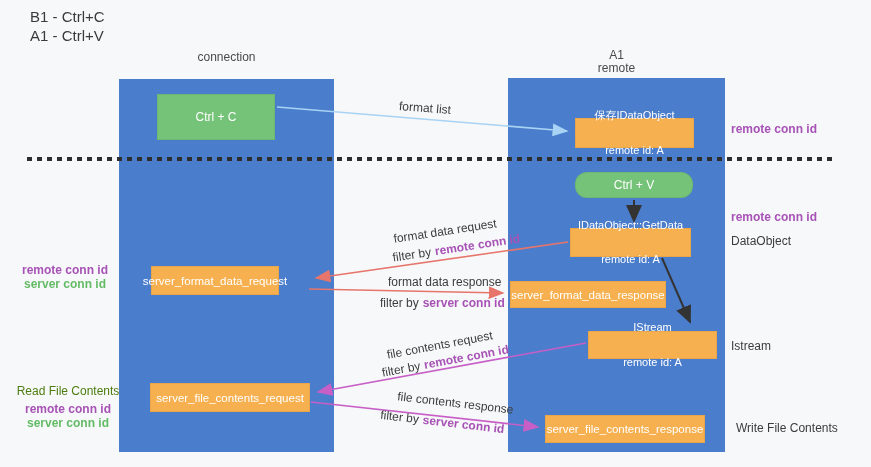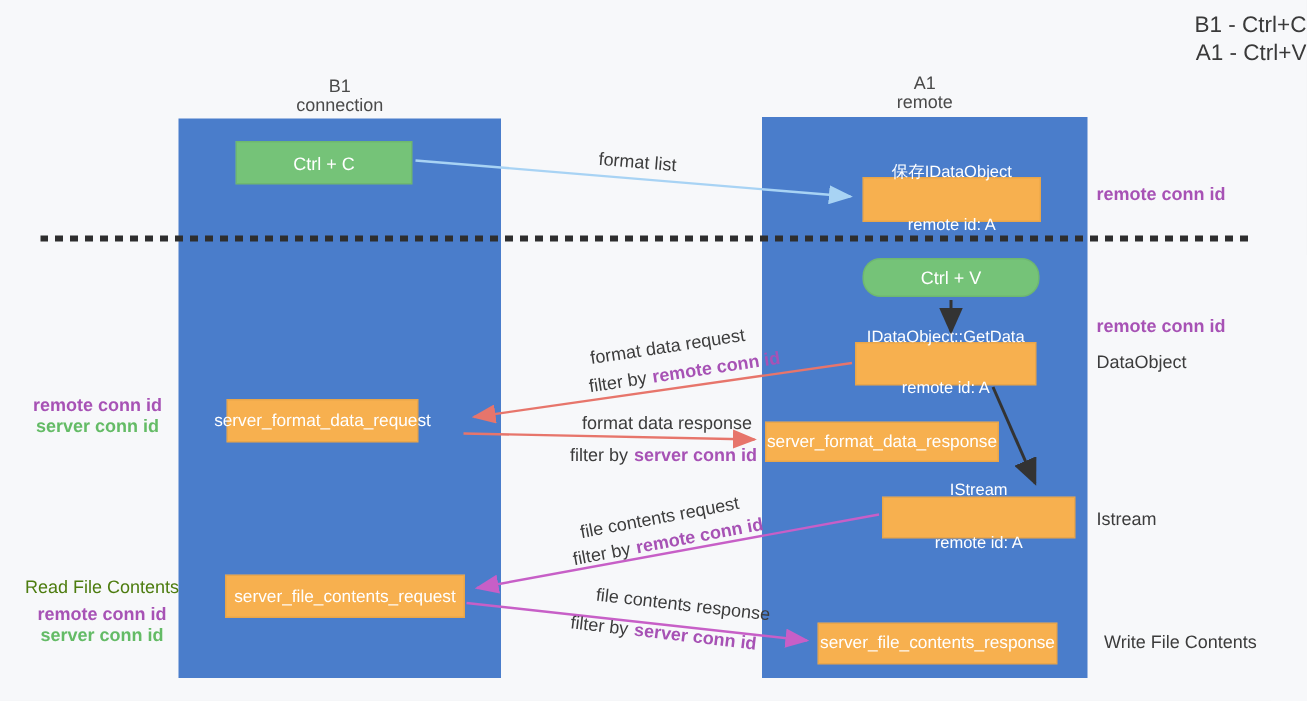--- a/index.html
+++ b/index.html
@@ -9,21 +9,21 @@
   }
   .canvas{
     position:relative;
     width:871px;height:467px;
     background:#f7f8fa;
     overflow:hidden;
     font-family:"Liberation Sans","DejaVu Sans",sans-serif;
   }
   .title{
     position:absolute;left:30px;right:0;top:7px;
-    text-align:right;font-size:15px;line-height:19px;color:#3a3a3a;
+    text-align:left;font-size:15px;line-height:19px;color:#3a3a3a;
   }
   .lane-hdr{
     position:absolute;text-align:center;
     font-size:12px;line-height:13px;color:#4a4a4a;
   }
   .hdr-left{left:119px;top:51px;width:215px;}
   .hdr-right{left:508px;top:49px;width:217px;}
   .lane{
     position:absolute;background:#4a7dcb;z-index:1;
   }
@@ -70,21 +70,20 @@
 <body>
 
 <div class="canvas">
 
   <div class="title">
     <div>B1 - Ctrl+C</div>
     <div>A1 - Ctrl+V</div>
   </div>
 
   <div class="lane-hdr hdr-left">
-    <div>B1</div>
     <div>connection</div>
   </div>
   <div class="lane-hdr hdr-right">
     <div>A1</div>
     <div>remote</div>
   </div>
 
   <div class="lane lane-left"></div>
   <div class="lane lane-right"></div>
 
@@ -107,21 +106,21 @@
     </defs>
     <line x1="277" y1="107" x2="567" y2="131" stroke="#a8d3f4" stroke-width="1.6" marker-end="url(#m-blue)"></line>
     <line x1="634" y1="200" x2="634" y2="221" stroke="#333333" stroke-width="2" marker-end="url(#m-black)"></line>
     <line x1="662" y1="258" x2="690" y2="322" stroke="#333333" stroke-width="2" marker-end="url(#m-black)"></line>
     <line x1="568" y1="242" x2="316" y2="278" stroke="#e7756b" stroke-width="1.6" marker-end="url(#m-red)"></line>
     <line x1="309" y1="289" x2="503" y2="293" stroke="#e7756b" stroke-width="1.6" marker-end="url(#m-red)"></line>
     <line x1="586" y1="343" x2="318" y2="392" stroke="#c75fc7" stroke-width="1.6" marker-end="url(#m-magenta)"></line>
     <line x1="311" y1="402" x2="538" y2="427" stroke="#c75fc7" stroke-width="1.6" marker-end="url(#m-magenta)"></line>
   </svg>
 
-  <div class="node green" style="left:157px;top:94px;width:118px;height:29px;">
+  <div class="node green" style="left:157px;top:94px;width:118px;height:46px;">
     <span>Ctrl + C</span>
   </div>
 
   <div class="node orange two-line" style="left:575px;top:118px;width:119px;height:30px;">
     <span>保存IDataObject</span>
     <span>remote id: A</span>
   </div>
 
   <div class="node green" style="left:575px;top:172px;width:118px;height:26px;border-radius:12px;">
     <span>Ctrl + V</span>

